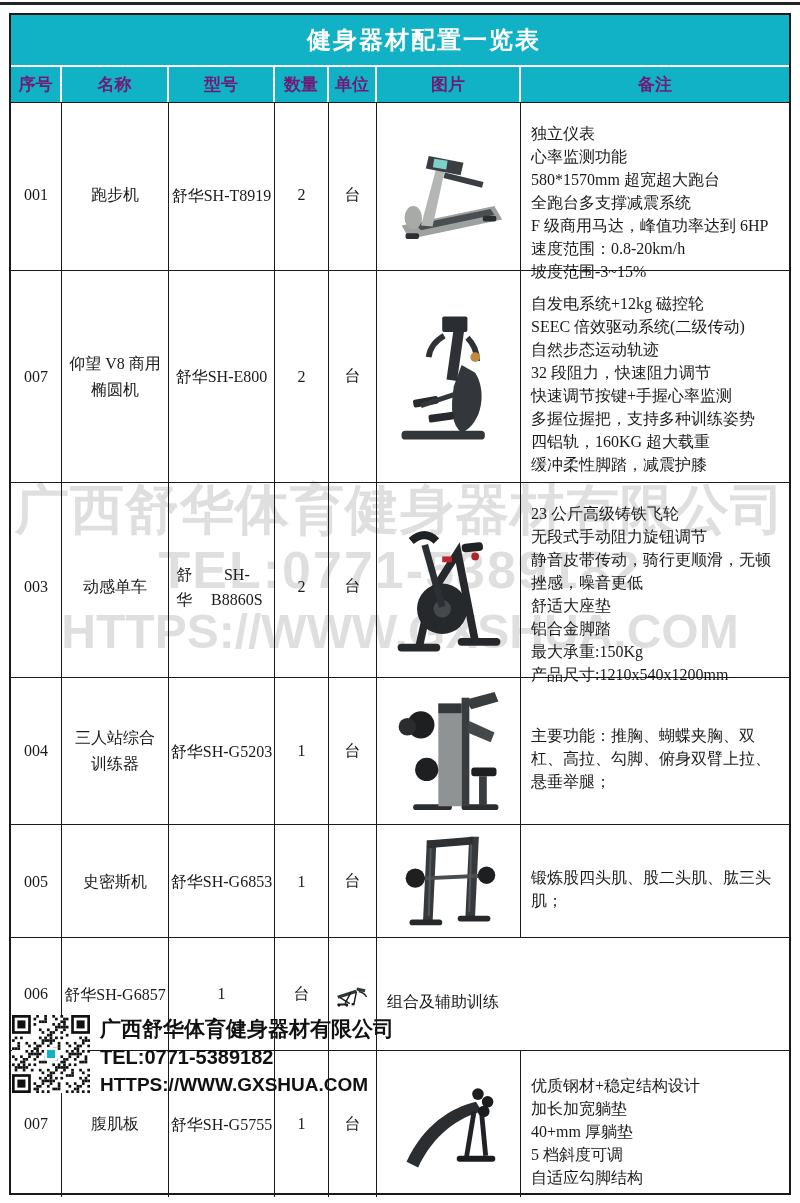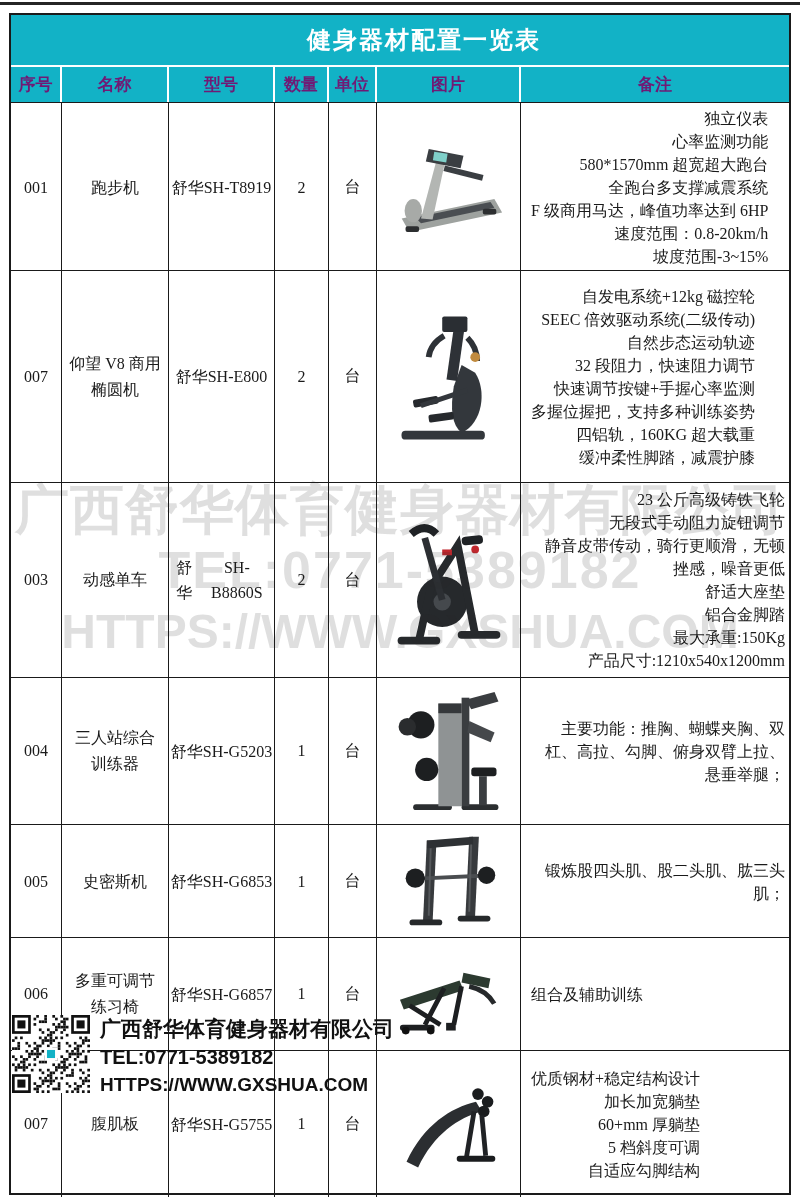--- a/index.html
+++ b/index.html
@@ -29,22 +29,22 @@
   .head-cell:last-child { border-right:none; }
 
   .row { display:grid; grid-template-columns:51px 107px 106px 54px 48px 144px 1fr; border-top:1px solid #1a1a1a; }
   .cell { border-right:1px solid #1a1a1a; display:flex; align-items:center; justify-content:center; font-size:16px; text-align:center; }
   .cell:last-child { border-right:none; }
   .c-model { flex-direction:row; line-height:25px; }
   .c-name { padding:12px 6px; line-height:26px; }
   .c-img { padding:4px; }
   .c-img svg { display:block; }
   .c-remarks {
-    justify-content:flex-start; align-items:center; text-align:right;
-    padding:4px 4px 4px 10px; line-height:23px; white-space:pre-line; font-size:16px;
+    justify-content:flex-start; align-items:center; text-align:left;
+    padding:19px 4px 4px 10px; line-height:23px; white-space:pre-line; font-size:16px;
   }
 
   .watermark { position:absolute; left:0; width:800px; text-align:center;
     font-family:"Liberation Sans","DejaVu Sans",sans-serif; font-weight:bold;
     color:rgba(40,40,40,0.15); pointer-events:none; white-space:nowrap; z-index:5; }
   .wm1 { top:474px; font-size:54px; letter-spacing:1px; }
   .wm2 { top:540px; font-size:52px; letter-spacing:2px; }
   .wm3 { top:604px; font-size:48px; }
 
   .stamp { position:absolute; left:12px; top:1012px; display:flex; gap:10px; z-index:6; }
@@ -217,21 +217,20 @@
           <circle cx="96" cy="48" r="9" fill="#1d1f21"></circle>
           <line x1="38" y1="20" x2="36" y2="90" stroke="#56595c" stroke-width="2"></line>
           <line x1="80" y1="16" x2="78" y2="86" stroke="#56595c" stroke-width="2"></line>
         </svg>
       </div>
       <div class="cell c-remarks">锻炼股四头肌、股二头肌、肱三头肌；</div>
     </div>
 
     <div class="row" style="height:113px">
       <div class="cell">006</div>
-      <div class="cell c-name">多重可调节练习椅</div>
       <div class="cell c-model">
         <span>舒华</span>
         <span>SH-G6857</span>
       </div>
       <div class="cell">1</div>
       <div class="cell">台</div>
       <div class="cell c-img">
         <svg width="126" height="100" viewBox="0 0 130 104">
           <polygon points="14,58 76,38 80,48 18,68" fill="#2c3a30"></polygon>
           <polygon points="80,30 108,36 106,46 78,40" fill="#2c3a30"></polygon>
@@ -260,21 +259,21 @@
           <path d="M18,96 C36,58 64,40 90,34 L96,44 C72,50 46,68 30,102 Z" fill="#2b2e31"></path>
           <circle cx="92" cy="26" r="6" fill="#1a1c1e"></circle>
           <circle cx="102" cy="34" r="6" fill="#1a1c1e"></circle>
           <circle cx="98" cy="44" r="6" fill="#1a1c1e"></circle>
           <path d="M88,44 L80,92 M96,48 L100,90" stroke="#202225" stroke-width="5" fill="none"></path>
           <rect x="70" y="90" width="40" height="6" rx="3" fill="#1a1c1e"></rect>
         </svg>
       </div>
       <div class="cell c-remarks">优质钢材+稳定结构设计
 加长加宽躺垫
-60+mm 厚躺垫
+40+mm 厚躺垫
 5 档斜度可调
 自适应勾脚结构</div>
     </div>
   </div>
 
   <div class="watermark wm1">广西舒华体育健身器材有限公司</div>
   <div class="watermark wm2">TEL:0771-5389182</div>
   <div class="watermark wm3">HTTPS://WWW.GXSHUA.COM</div>
 
   <div class="stamp">

